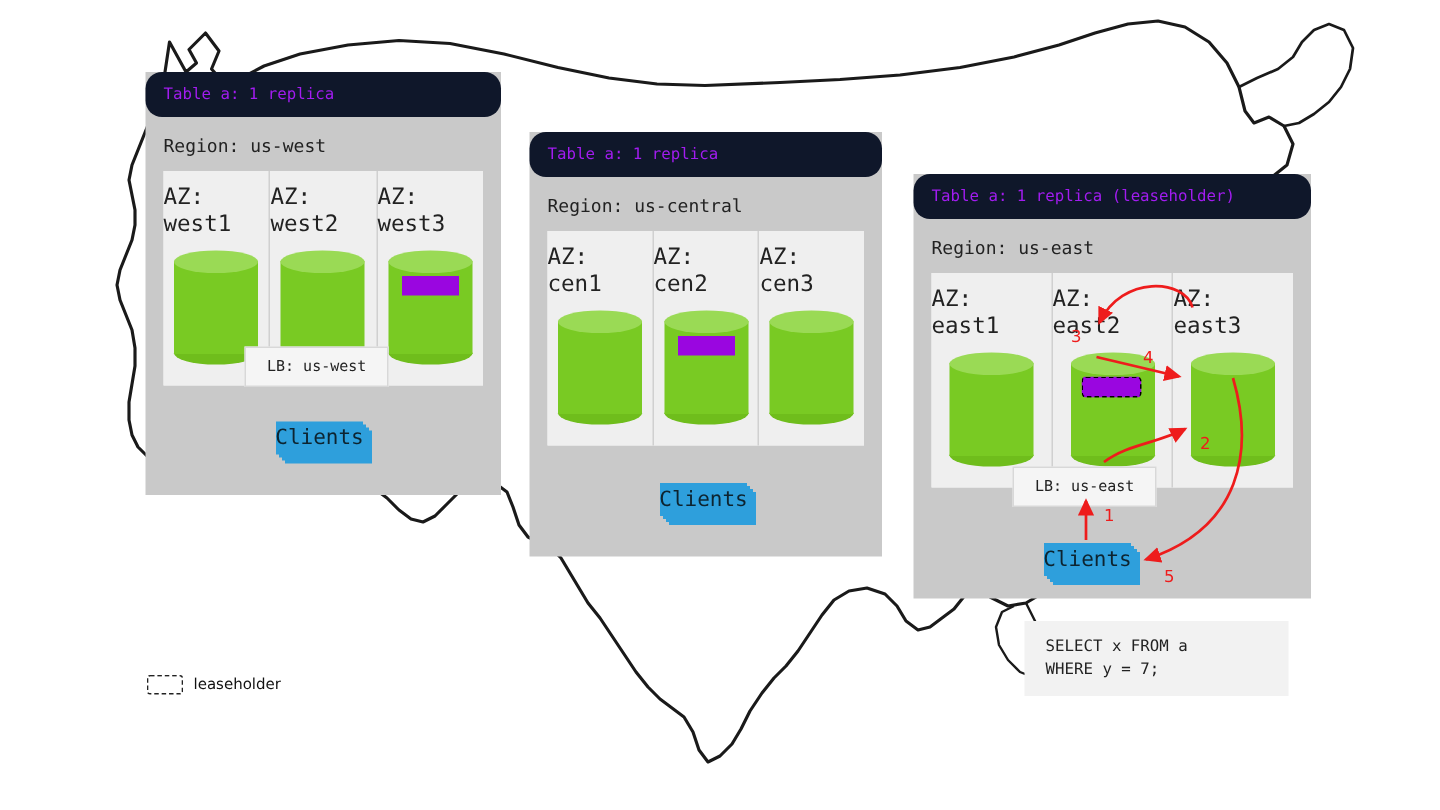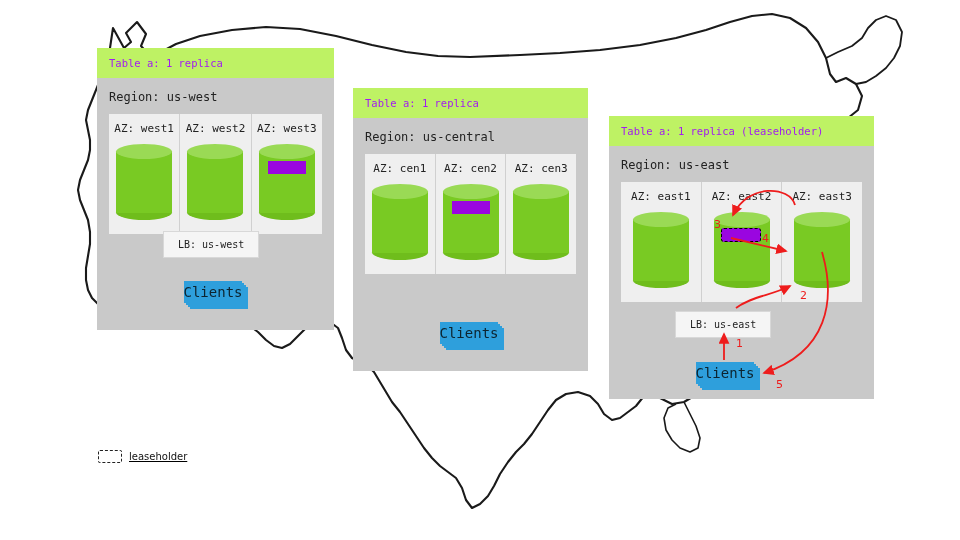--- a/index.html
+++ b/index.html
@@ -6,32 +6,33 @@
   body{
     width:960px;height:540px;background:#ffffff;position:relative;overflow:hidden;
     font-family:"DejaVu Sans Mono","Liberation Mono",monospace;
   }
   #stage{position:absolute;left:0;top:0;width:960px;height:540px;}
   .map-layer{position:absolute;left:0;top:0;width:960px;height:540px;z-index:1;}
 
   
   .region{position:absolute;z-index:3;background:#c9c9c9;}
   .panel-title{
-    background:#bef264;color:#a21cf0;
+    background:#0f172a;color:#a21cf0;
     font-size:10.5px;letter-spacing:0px;
     padding:9px 0 9px 12px;
+    border-radius:11px;
   }
   .region-name{
     color:#222;font-size:12px;padding:12px 0 10px 12px;
   }
   .az-row{display:flex;margin:0 12px;background:#efefef;}
   .az{flex:1;background:#efefef;border-right:1px solid #d0d0d0;padding:8px 0 14px 0;
       display:flex;flex-direction:column;align-items:center;}
   .az:last-child{border-right:none;}
-  .az-label{font-size:11px;color:#222;margin-bottom:9px;}
+  .az-label{font-size:15px;color:#222;margin-bottom:9px;}
 
   
   .cyl{position:relative;width:56px;height:76px;}
   .cyl-body{position:absolute;left:0;top:7px;width:56px;height:62px;background:#79ca23;}
   .cyl-top{position:absolute;left:0;top:0;width:56px;height:15px;border-radius:50%;background:#9ada55;}
   .cyl-bot{position:absolute;left:0;top:61px;width:56px;height:15px;border-radius:50%;background:#6fbd1c;}
   .lease{position:absolute;left:9px;top:17px;width:38px;height:13px;background:#9a06e0;z-index:4;}
   .lease.dashed{border:1.6px dashed #000;left:7px;top:16px;width:38px;height:12px;border-radius:3px;}
 
   
@@ -46,21 +47,21 @@
   .clients i:nth-child(2){left:4px;top:4px;}
   .clients i:nth-child(3){left:2px;top:2px;}
   .clients-face{position:absolute;left:0;top:0;width:58px;height:22px;background:#2e9fdc;
     color:#0d2430;font-size:14px;display:flex;align-items:center;justify-content:center;}
 
   
   .sqlbox{position:absolute;z-index:3;background:#f2f2f2;color:#222;font-size:10.5px;
     line-height:15px;padding:10px 0 10px 14px;white-space:pre;}
 
   
-  .legend{position:absolute;z-index:4;display:flex;align-items:center;gap:7px;text-decoration:underline;}
+  .legend{position:absolute;z-index:4;display:flex;align-items:center;gap:7px;}
   .legend-swatch{width:22px;height:11px;border:1.5px dashed #222;border-radius:2px;}
   .legend-label{font-size:10px;color:#111;font-family:"DejaVu Sans","Liberation Sans",sans-serif;}
 
   .arrows{position:absolute;left:0;top:0;width:960px;height:540px;z-index:6;pointer-events:none;}
   .anum{fill:#ee1c1c;font-size:11px;font-family:"DejaVu Sans","Liberation Sans",sans-serif;}
 </style>
 </head>
 <body>
 
 <div id="stage">
@@ -203,20 +204,22 @@
     </div>
   </div>
   <div class="lb" style="left:675px;top:311px;">LB: us-east</div>
   <div class="clients" style="left:696px;top:362px;">
     <i></i>
       <i></i>
       <i></i>
     <div class="clients-face">Clients</div>
   </div>
 
+  <div class="sqlbox" style="left:683px;top:414px;width:162px;"><span>SELECT x FROM a</span>
+<span>WHERE y = 7;</span></div>
 
   <svg class="arrows" viewBox="0 0 960 540">
     <defs>
       <marker id="ah" markerWidth="7" markerHeight="7" refX="5.4" refY="3" orient="auto">
         <path d="M0,0 L6.4,3 L0,6 z" fill="#ee1c1c"></path>
       </marker>
     </defs>
 
     <path d="M724,360 L724,334" stroke="#ee1c1c" stroke-width="1.8" fill="none" marker-end="url(#ah)"></path>
     <text class="anum" x="736" y="347">1</text>

